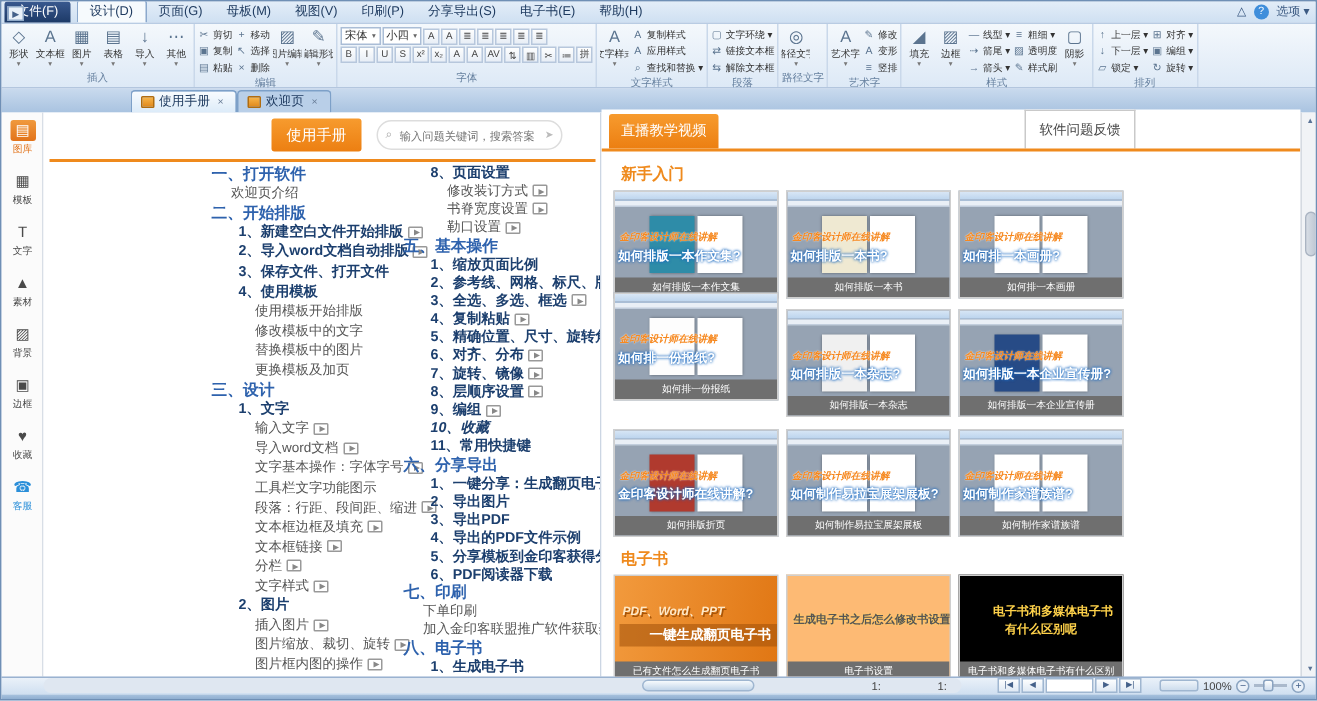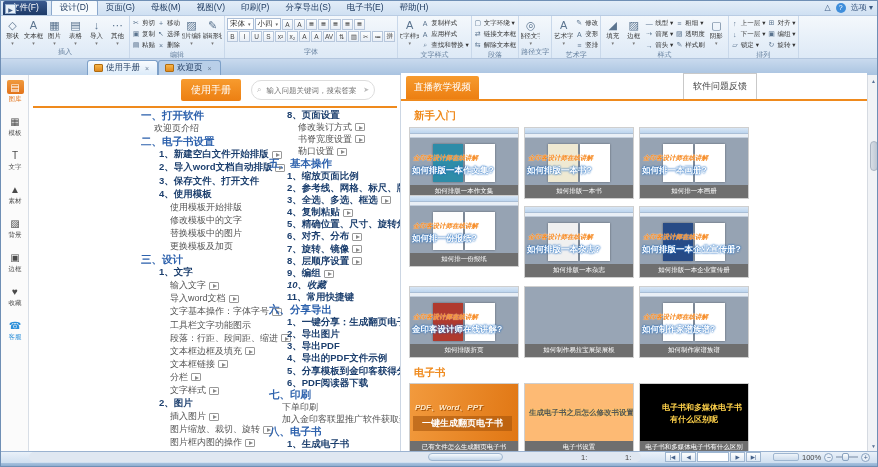--- a/index.html
+++ b/index.html
@@ -70,21 +70,21 @@
   .vshot{position:absolute;left:0;top:0;width:100%;height:59px;}
   .vchrome{position:absolute;left:0;top:0;width:100%;height:6px;background:linear-gradient(#d8e6f5,#bdd5ee);border-bottom:1px solid #a9bed6;}
   .vtool{position:absolute;left:0;top:6px;width:100%;height:4px;background:#e9eff6;border-bottom:1px solid #c2cedd;}
   .vcanvas{position:absolute;left:0;top:10px;width:100%;height:49px;background:#96a3b3;display:flex;align-items:center;justify-content:center;gap:2px;}
   .vpage{width:30px;height:38px;box-shadow:0 0 2px rgba(0,0,0,.4);}
   .vbrand{position:absolute;left:3px;top:26px;font-size:6.5px;font-weight:bold;font-style:italic;color:#f6881f;text-shadow:0 0 1px #fff;white-space:nowrap;}
   .vtitle{position:absolute;left:2px;top:37px;font-size:8.5px;font-weight:bold;color:#fff;text-shadow:0 0 2px #1b6ac0,0 0 2px #1b6ac0;white-space:nowrap;}
   .vcap{position:absolute;left:0;bottom:0;width:100%;height:13px;background:#6f6f6f;color:#fff;font-size:6.5px;display:flex;align-items:center;justify-content:center;white-space:nowrap;overflow:hidden;}
   .eb-orange{background:linear-gradient(100deg,#f29a3d,#e07613);}
   .eb-orange .l1{position:absolute;left:5px;top:18px;font-size:8px;font-weight:bold;font-style:italic;color:#fde8c8;text-shadow:1px 1px 0 #a85508;}
-  .eb-orange .l2{position:absolute;left:3px;top:32px;font-size:9px;font-weight:bold;color:#fff;background:rgba(160,80,10,.55);padding:1px 9px;white-space:nowrap;}
+  .eb-orange .l2{position:absolute;left:3px;top:32px;font-size:9px;font-weight:bold;color:#fff;background:rgba(160,80,10,.55);padding:1px 20px;white-space:nowrap;}
   .eb-white{background:#fdba74;}
   .eb-white .l1{position:absolute;left:4px;top:24px;font-size:7.5px;font-weight:bold;color:#555;text-shadow:0 0 2px #ffd75e;white-space:nowrap;}
   .eb-black{background:#000;}
   .eb-black .l1{position:absolute;left:0;top:18px;width:100%;text-align:center;font-size:8px;font-weight:bold;color:#ffd24a;white-space:nowrap;padding-left:16px;}
   .eb-black .l2{position:absolute;left:0;top:30px;width:100%;text-align:center;font-size:8px;font-weight:bold;color:#ffd24a;white-space:nowrap;}
   
   #vscroll{position:absolute;left:866px;top:74px;width:11px;height:376px;background:#f1f3f6;border-left:1px solid #d5dae1;}
   #vscroll .arr{position:absolute;left:0;width:11px;height:11px;font-size:5px;color:#5a7396;display:flex;align-items:center;justify-content:center;}
   #vthumb{position:absolute;left:1.5px;top:66px;width:8px;height:30px;background:linear-gradient(90deg,#d7dde5,#bfc8d4);border:1px solid #aab4c2;border-radius:4px;}
   #statusbar{position:absolute;left:0;top:450px;width:878px;height:12px;background:linear-gradient(#eaf1f9,#cfdff0);border-top:1px solid #9ab2d0;display:flex;align-items:center;font-size:7.5px;color:#333;}
@@ -461,21 +461,21 @@
     </div>
     <div id="hline"></div>
     <div class="toccol" id="toc1" style="left:112px;">
         <div class="trow toc-h1" style="height: 13.1px;">
           <span>一、打开软件</span>
         </div>
         <div class="trow toc-plain" style="height: 13.1px;">
           <span>欢迎页介绍</span>
         </div>
         <div class="trow toc-h1" style="height: 13.1px;">
-          <span>二、电子书设置</span>
+          <span>二、开始排版</span>
         </div>
         <div class="trow toc-num" style="height: 13.1px;">
           <span>1、新建空白文件开始排版</span>
           <span class="vicon"></span>
         </div>
         <div class="trow toc-num" style="height: 13.1px;">
           <span>2、导入word文档自动排版</span>
           <span class="vicon"></span>
         </div>
         <div class="trow toc-num" style="height: 13.1px;">
@@ -741,20 +741,30 @@
             <div class="vcanvas">
               <div class="vpage" style="background: rgb(176, 58, 46);"></div>
               <div class="vpage" style="background: rgb(255, 255, 255);"></div>
             </div>
             <div class="vbrand">金印客设计师在线讲解</div>
             <div class="vtitle">金印客设计师在线讲解?</div>
           </div>
           <div class="vcap">如何排版折页</div>
         </div>
         <div class="vcard" style="left: 123px; top: 213px;">
+          <div class="vshot">
+            <div class="vchrome"></div>
+            <div class="vtool"></div>
+            <div class="vcanvas">
+              <div class="vpage" style="background: rgb(255, 255, 255);"></div>
+              <div class="vpage" style="background: rgb(255, 255, 255);"></div>
+            </div>
+            <div class="vbrand">金印客设计师在线讲解</div>
+            <div class="vtitle">如何制作易拉宝展架展板?</div>
+          </div>
           <div class="vcap">如何制作易拉宝展架展板</div>
         </div>
         <div class="vcard" style="left: 238px; top: 213px;">
           <div class="vshot">
             <div class="vchrome"></div>
             <div class="vtool"></div>
             <div class="vcanvas">
               <div class="vpage" style="background: rgb(255, 255, 255);"></div>
               <div class="vpage" style="background: rgb(255, 255, 255);"></div>
             </div>

